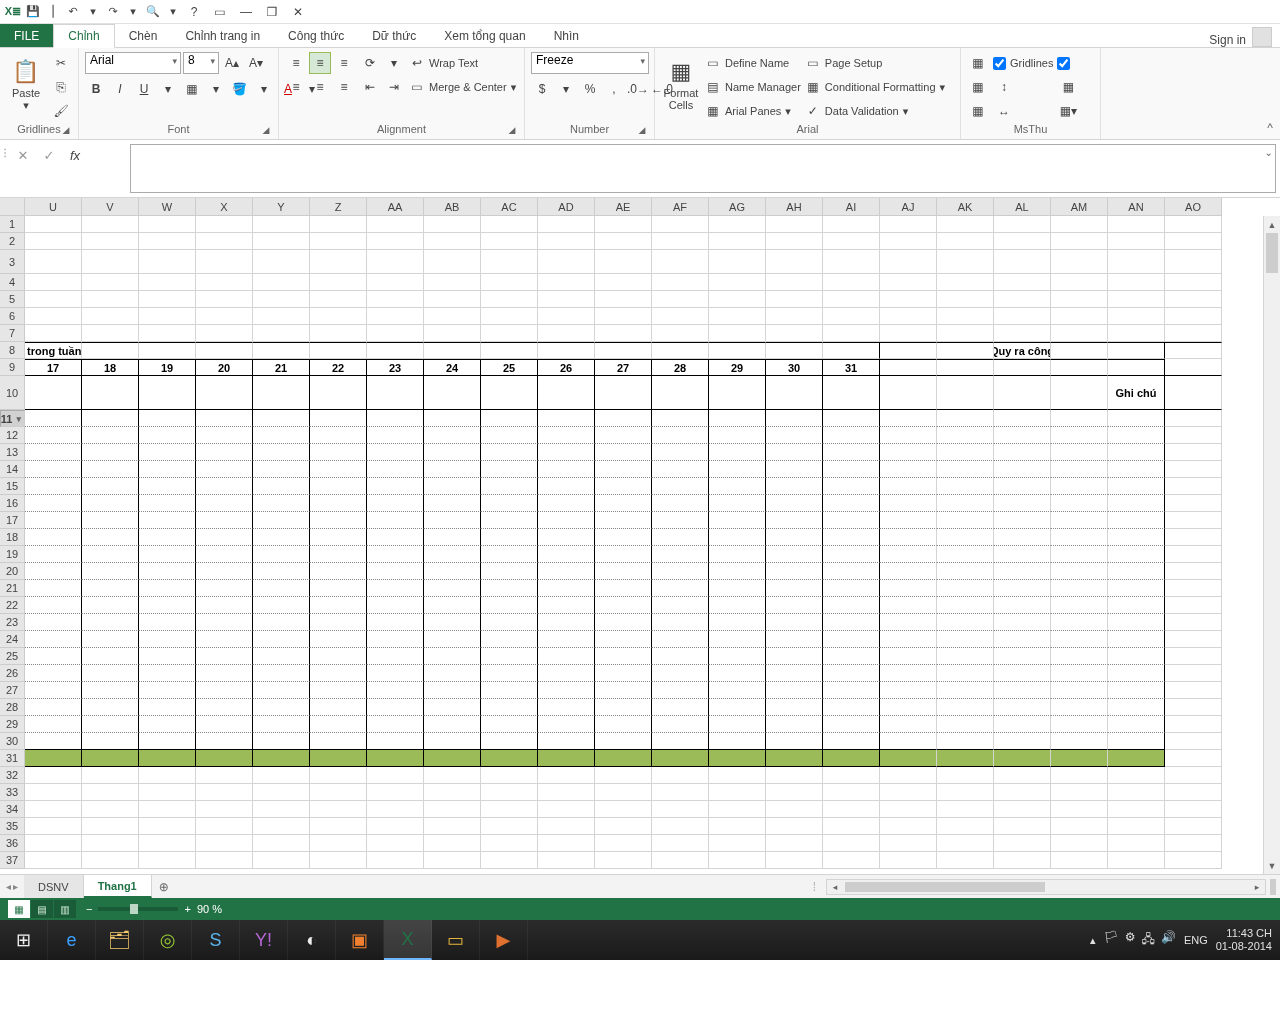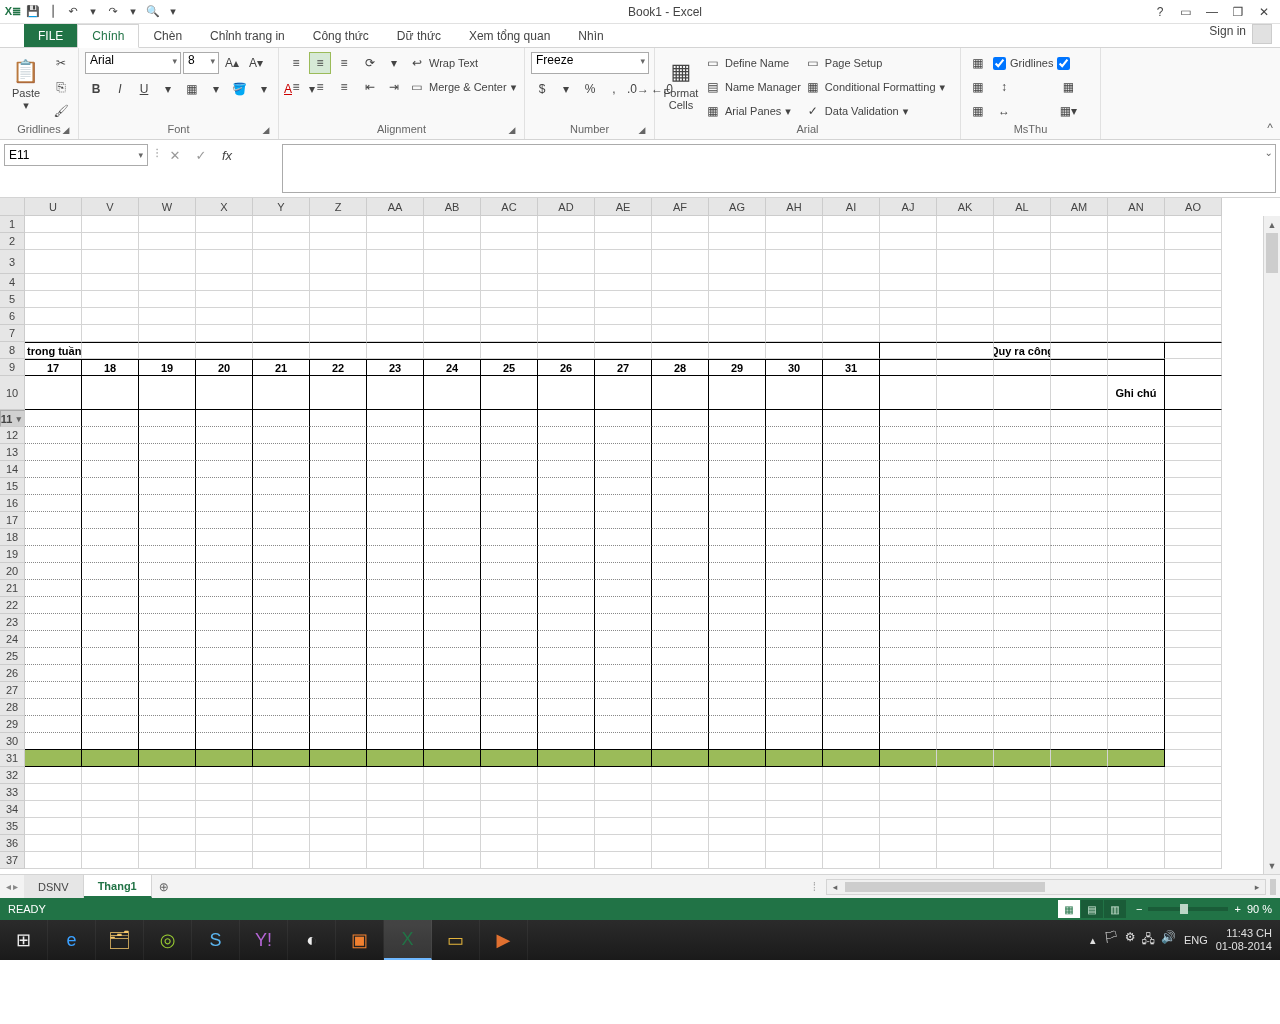--- a/index.html
+++ b/index.html
@@ -10,23 +10,23 @@
 .qat { display: flex; align-items: center; gap: 2px; padding-left: 4px; }
 .qat-icon { width: 18px; height: 18px; display: flex; align-items: center; justify-content: center; font-size: 11px; color: #444; cursor: pointer; }
 .qat-icon.excel { color: #217346; font-weight: bold; }
 .title-center { flex: 1; text-align: center; color: #444; font-size: 12px; }
 .win-controls { display: flex; align-items: center; gap: 2px; padding-right: 4px; }
 .win-btn { width: 24px; height: 18px; display: flex; align-items: center; justify-content: center; color: #444; cursor: pointer; font-size: 12px; }
 
 
 .ribbon-tabs { height: 24px; background: #fff; display: flex; align-items: stretch; border-bottom: 1px solid #d4d4d4; }
 .ribbon-tab { padding: 0 14px; display: flex; align-items: center; font-size: 12px; color: #444; cursor: pointer; }
-.ribbon-tab.file { background: #217346; color: #fff; margin-left: 24px; }
+.ribbon-tab.file { background: #217346; color: #fff; }
 .ribbon-tab.active { background: #fff; border: 1px solid #d4d4d4; border-bottom: 1px solid #fff; color: #217346; margin-bottom: -1px; }
-.ribbon-right { margin-left: auto; display: flex; align-items: flex-start; padding-right: 8px; gap: 6px; }
+.ribbon-right { margin-left: auto; display: flex; align-items: flex-end; padding-right: 8px; gap: 6px; }
 .signin { color: #444; font-size: 12px; cursor: pointer; }
 .avatar { width: 20px; height: 20px; background: #e1e1e1; border: 1px solid #ccc; }
 
 
 .ribbon { height: 92px; background: #f9f9f9; border-bottom: 1px solid #d4d4d4; display: flex; }
 .rgroup { border-right: 1px solid #e1e1e1; padding: 4px 6px 2px 6px; display: flex; flex-direction: column; }
 .rgroup-body { flex: 1; display: flex; align-items: flex-start; gap: 4px; }
 .rgroup-label { text-align: center; font-size: 11px; color: #666; height: 14px; position: relative; }
 .rgroup-label .launcher { position: absolute; right: 0; bottom: 0; width: 12px; height: 12px; font-size: 9px; color: #666; cursor: pointer; }
 .bigbtn { display: flex; flex-direction: column; align-items: center; justify-content: center; width: 40px; height: 66px; cursor: pointer; font-size: 11px; color: #444; }
@@ -111,33 +111,32 @@
     <span class="qat-icon excel">X≣</span>
     <span class="qat-icon">💾</span>
     <span class="qat-icon">⎮</span>
     <span class="qat-icon">↶</span>
     <span class="qat-icon">▾</span>
     <span class="qat-icon">↷</span>
     <span class="qat-icon">▾</span>
     <span class="qat-icon">🔍</span>
     <span class="qat-icon">▾</span>
   </div>
-  <div class="title-center">Book1 - Excel</div>
   <div class="win-controls">
     <span class="win-btn">?</span>
     <span class="win-btn">▭</span>
     <span class="win-btn">—</span>
     <span class="win-btn">❐</span>
     <span class="win-btn">✕</span>
   </div>
 </div>
 
 <div class="ribbon-tabs">
   <div class="ribbon-tab file">FILE</div>
-  <div class="ribbon-tab active">Chính</div>
+  <div class="ribbon-tab active">Chỉnh</div>
   <div class="ribbon-tab">Chèn</div>
   <div class="ribbon-tab">Chỉnh trang in</div>
   <div class="ribbon-tab">Công thức</div>
   <div class="ribbon-tab">Dữ thức</div>
   <div class="ribbon-tab">Xem tổng quan</div>
   <div class="ribbon-tab">Nhìn</div>
   <div class="ribbon-right">
     <span class="signin">Sign in</span>
     <div class="avatar"></div>
   </div>
@@ -303,23 +302,20 @@
         <span class="smbtn">▦</span>
         <span class="smbtn">▦▾</span>
       </div>
     </div>
     <div class="rgroup-label">MsThu</div>
   </div>
   <div class="collapse">^</div>
 </div>
 
 <div class="fbar-row">
-  <div class="namebox-wrap">
-    <div class="namebox">E11</div>
-  </div>
   <div class="fbar-mid">
     <span style="width:10px;text-align:center;color:#aaa">⁝</span>
     <span class="fbar-btn">✕</span>
     <span class="fbar-btn">✓</span>
     <span class="fbar-btn" style="font-style:italic;color:#444">fx</span>
   </div>
   <div class="fbar-input">
     <span class="fbar-expand">⌄</span>
   </div>
 </div>
@@ -1185,21 +1181,20 @@
     <div class="hscroll-track">
       <span class="arrow">◂</span>
       <div class="thumb"></div>
       <span class="arrow" style="margin-left:auto">▸</span>
     </div>
     <div class="split"></div>
   </div>
 </div>
 
 <div class="statusbar">
-  <div class="left">READY</div>
   <div class="view-btns">
     <div class="view-btn active">▦</div>
     <div class="view-btn">▤</div>
     <div class="view-btn">▥</div>
   </div>
   <div class="zoom">
     <span>−</span>
     <div class="zoom-slider">
         <div class="tick"></div>
       </div>

